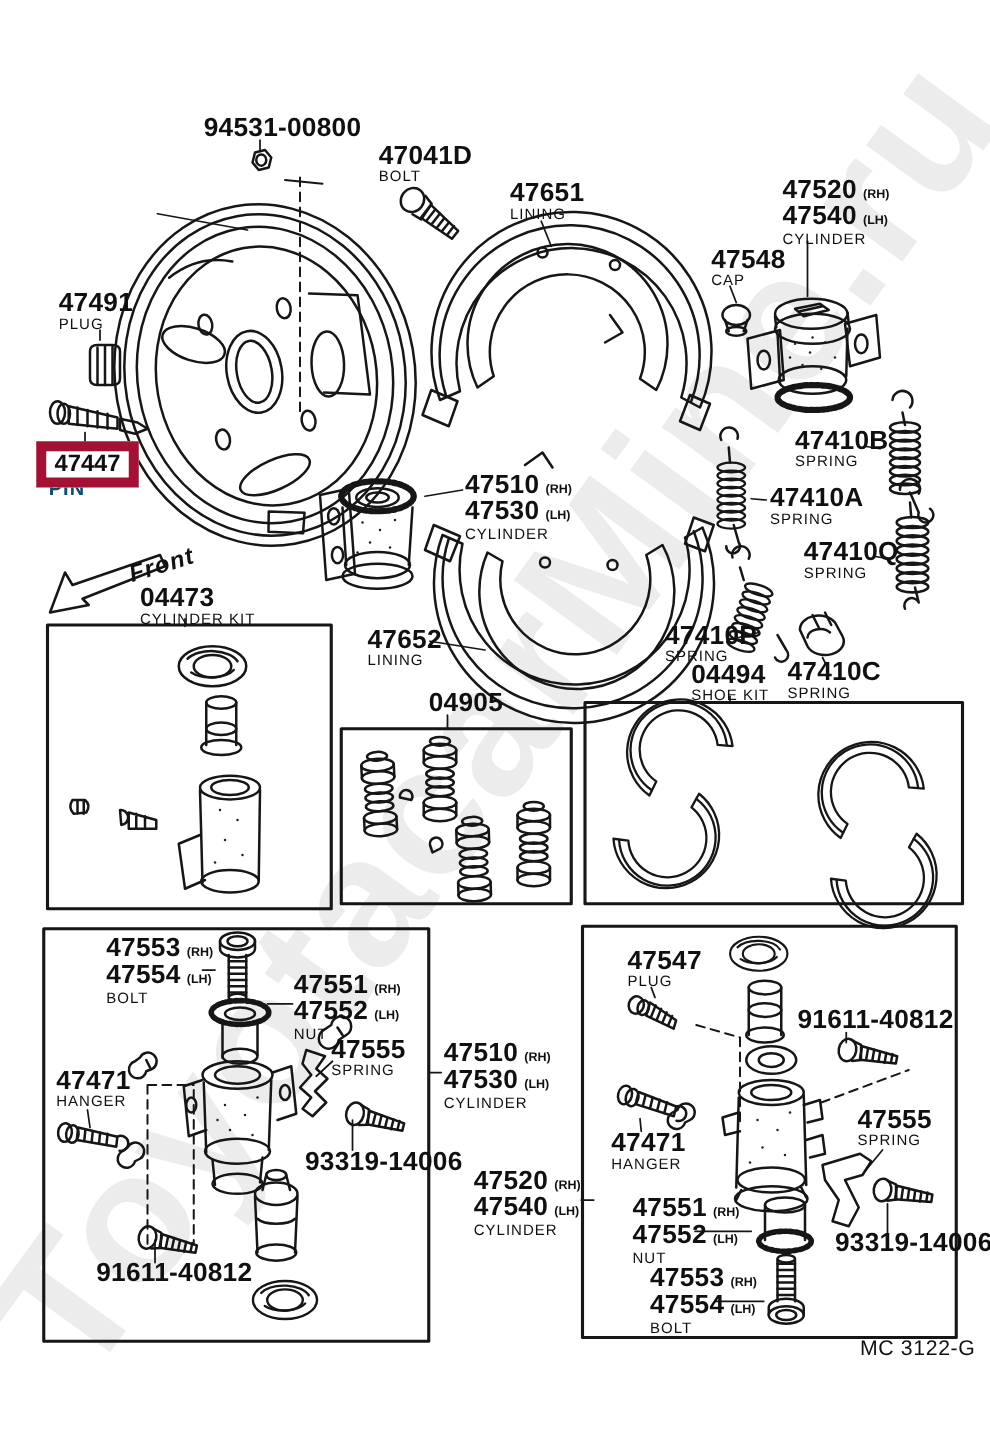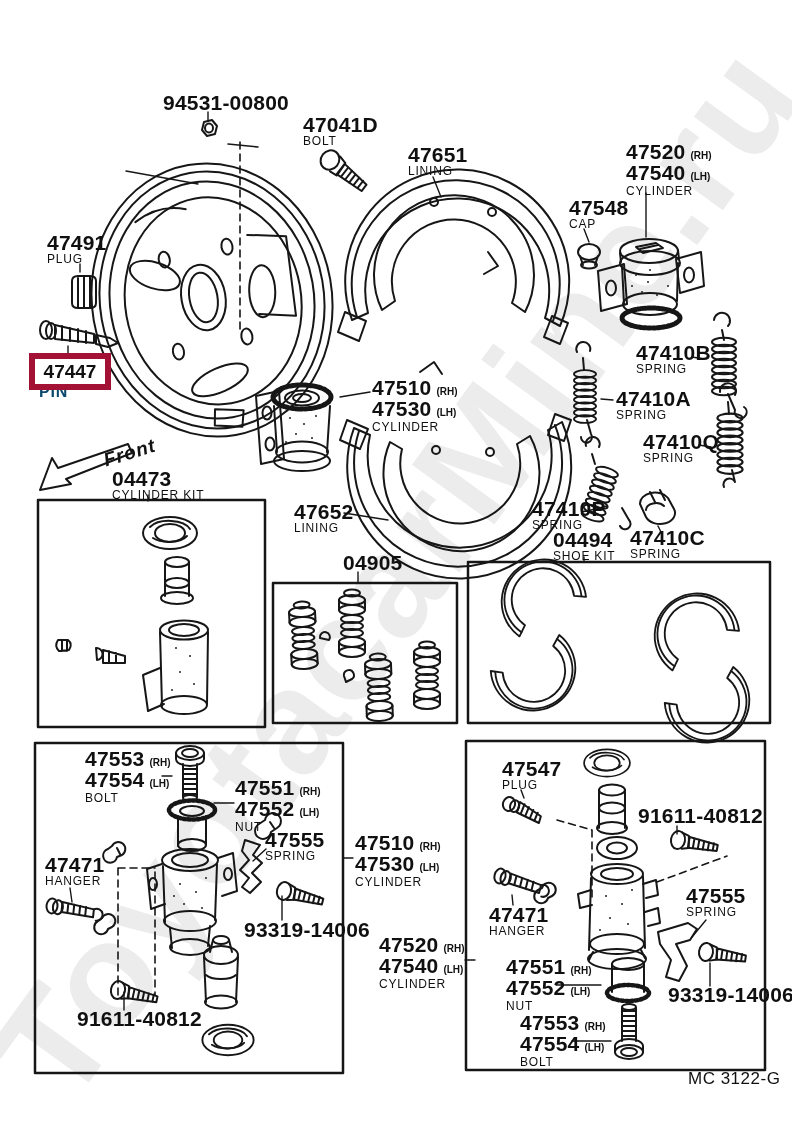--- a/index.html
+++ b/index.html
@@ -10,21 +10,21 @@
          white-space:nowrap;z-index:0;user-select:none;}
   #art{position:absolute;left:0;top:0;z-index:1;}
   .lbl{position:absolute;white-space:nowrap;color:#101010;z-index:2;}
   .ln{line-height:17px;}
   .num{font-weight:bold;font-size:21px;letter-spacing:0.2px;}
   .suf{font-weight:bold;font-size:10px;margin-left:5px;}
   .desc{font-weight:normal;font-size:12px;letter-spacing:0.8px;line-height:13px;margin-top:0px;}
   #pin-desc{position:absolute;left:39px;top:383px;font-weight:bold;font-size:16px;
          letter-spacing:0.8px;color:#0c4a6e;z-index:2;}
   #pin-box{position:absolute;left:29px;top:353px;width:82px;height:37px;box-sizing:border-box;
-         border:6px solid #15803d;background:#fff;z-index:3;display:flex;align-items:center;
+         border:8px solid #15803d;background:#fff;z-index:3;display:flex;align-items:center;
          justify-content:center;font-weight:bold;font-size:19px;color:#101010;}
   #front-label{position:absolute;left:103px;top:442px;transform:rotate(-17deg);
          font-style:italic;font-weight:bold;font-size:19px;letter-spacing:1px;color:#111;z-index:2;}
   #footer-code{position:absolute;left:688px;top:1069px;font-weight:normal;font-size:17px;
          letter-spacing:0.5px;color:#101010;z-index:2;}
 </style>
 </head>
 <body>
 
 <div id="stage">

